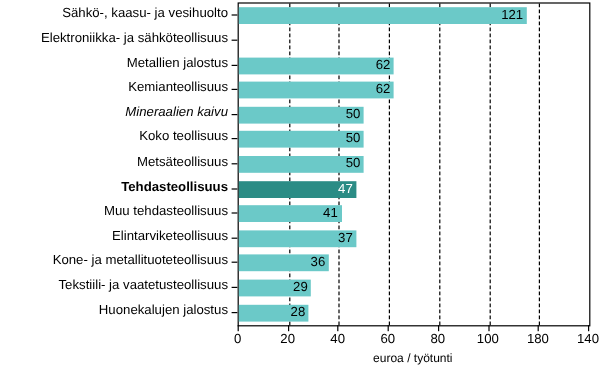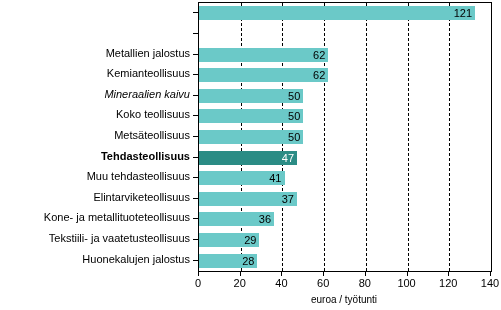--- a/index.html
+++ b/index.html
@@ -153,21 +153,23 @@
     color: #000000;
     white-space: nowrap;
   }
 </style>
 </head>
 <body>
 
 <div id="figure">
 
   <div id="category-labels">
+      <div class="cat-label" style="top: 4.30769px;">Sähkö-, kaasu- ja vesihuolto</div>
       <div class="cat-tick" style="top: 10.3077px;"></div>
+      <div class="cat-label" style="top: 24.9231px;">Elektroniikka- ja sähköteollisuus</div>
       <div class="cat-tick" style="top: 30.9231px;"></div>
       <div class="cat-label" style="top: 45.5385px;">Metallien jalostus</div>
       <div class="cat-tick" style="top: 51.5385px;"></div>
       <div class="cat-label" style="top: 66.1538px;">Kemianteollisuus</div>
       <div class="cat-tick" style="top: 72.1538px;"></div>
       <div class="cat-label" style="top: 86.7692px; font-style: italic;">Mineraalien kaivu</div>
       <div class="cat-tick" style="top: 92.7692px;"></div>
       <div class="cat-label" style="top: 107.385px;">Koko teollisuus</div>
       <div class="cat-tick" style="top: 113.385px;"></div>
       <div class="cat-label" style="top: 128px;">Metsäteollisuus</div>
@@ -190,21 +192,21 @@
     <div id="gridlines">
         <div class="gridline" style="left: 41.7143px;"></div>
         <div class="gridline" style="left: 83.4286px;"></div>
         <div class="gridline" style="left: 125.143px;"></div>
         <div class="gridline" style="left: 166.857px;"></div>
         <div class="gridline" style="left: 208.571px;"></div>
         <div class="gridline" style="left: 250.286px;"></div>
       </div>
     <div id="rows">
         <div class="row" style="top: 3.30769px; height: 14px;">
-          <div class="bar" style="width: 276px;">
+          <div class="bar" style="width: 240px;">
             <span class="bar-value">121</span>
           </div>
         </div>
         <div class="row" style="top: 44.5385px; height: 14px;">
           <div class="bar" style="width: 129.314px;">
             <span class="bar-value">62</span>
           </div>
         </div>
         <div class="row" style="top: 65.1538px; height: 14px;">
           <div class="bar" style="width: 129.314px;">
@@ -269,18 +271,18 @@
       <div class="x-tick" style="left: 250.286px;"></div>
       <div class="x-tick" style="left: 292px;"></div>
     </div>
   <div id="x-ticklabels">
       <div class="x-ticklabel" style="left: 198px;">0</div>
       <div class="x-ticklabel" style="left: 239.714px;">20</div>
       <div class="x-ticklabel" style="left: 281.429px;">40</div>
       <div class="x-ticklabel" style="left: 323.143px;">60</div>
       <div class="x-ticklabel" style="left: 364.857px;">80</div>
       <div class="x-ticklabel" style="left: 406.571px;">100</div>
-      <div class="x-ticklabel" style="left: 448.286px;">120</div>
+      <div class="x-ticklabel" style="left: 448.286px;">180</div>
       <div class="x-ticklabel" style="left: 490px;">140</div>
     </div>
   <div id="x-axis-title">euroa / työtunti</div>
 
 </div>
 
 </body></html>

